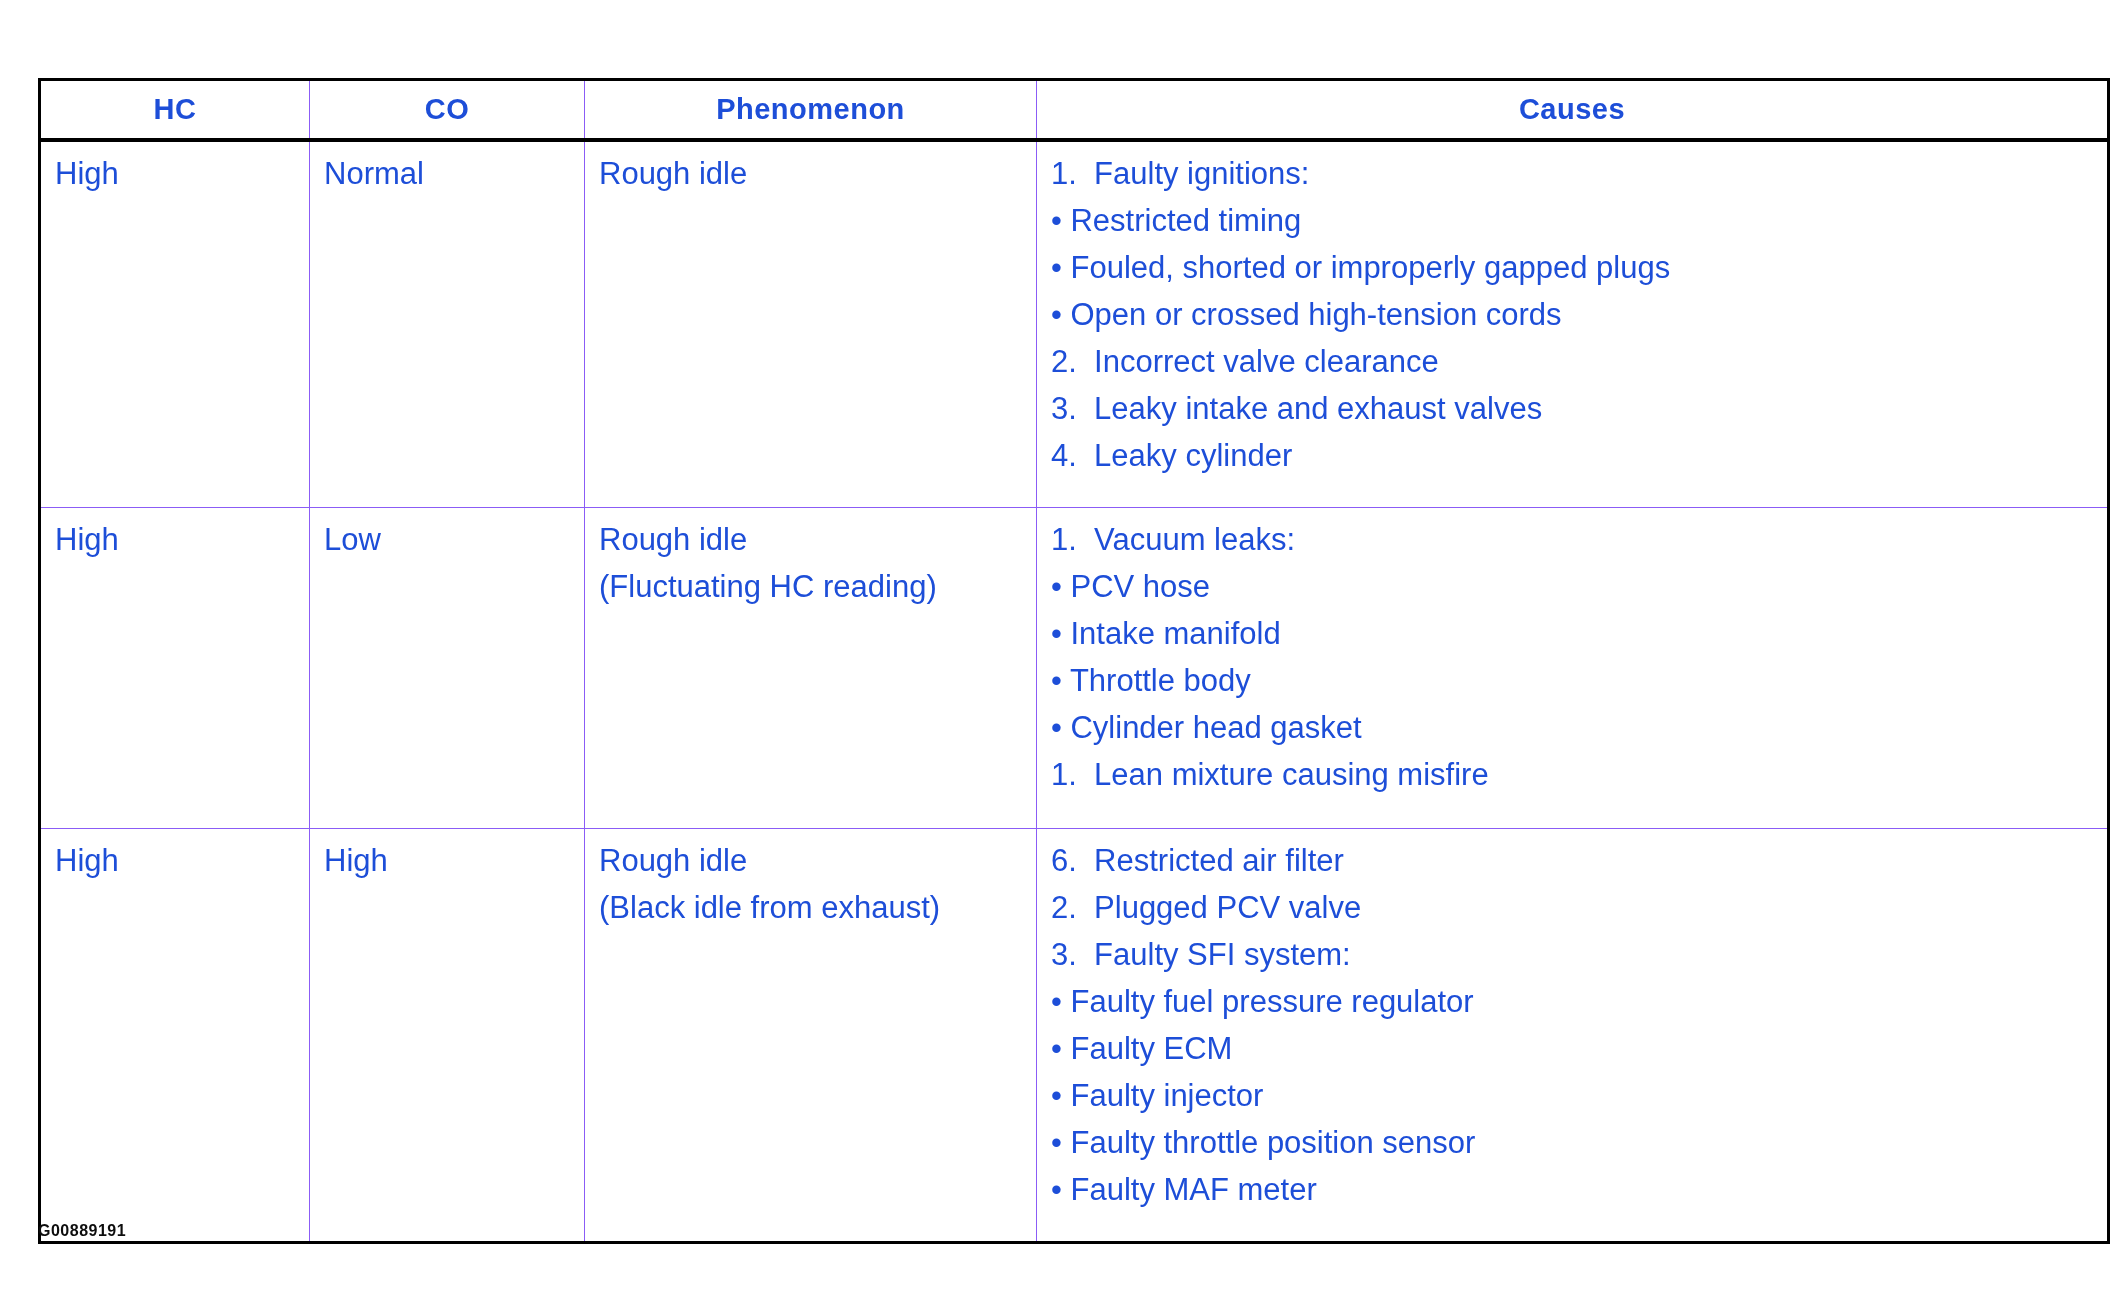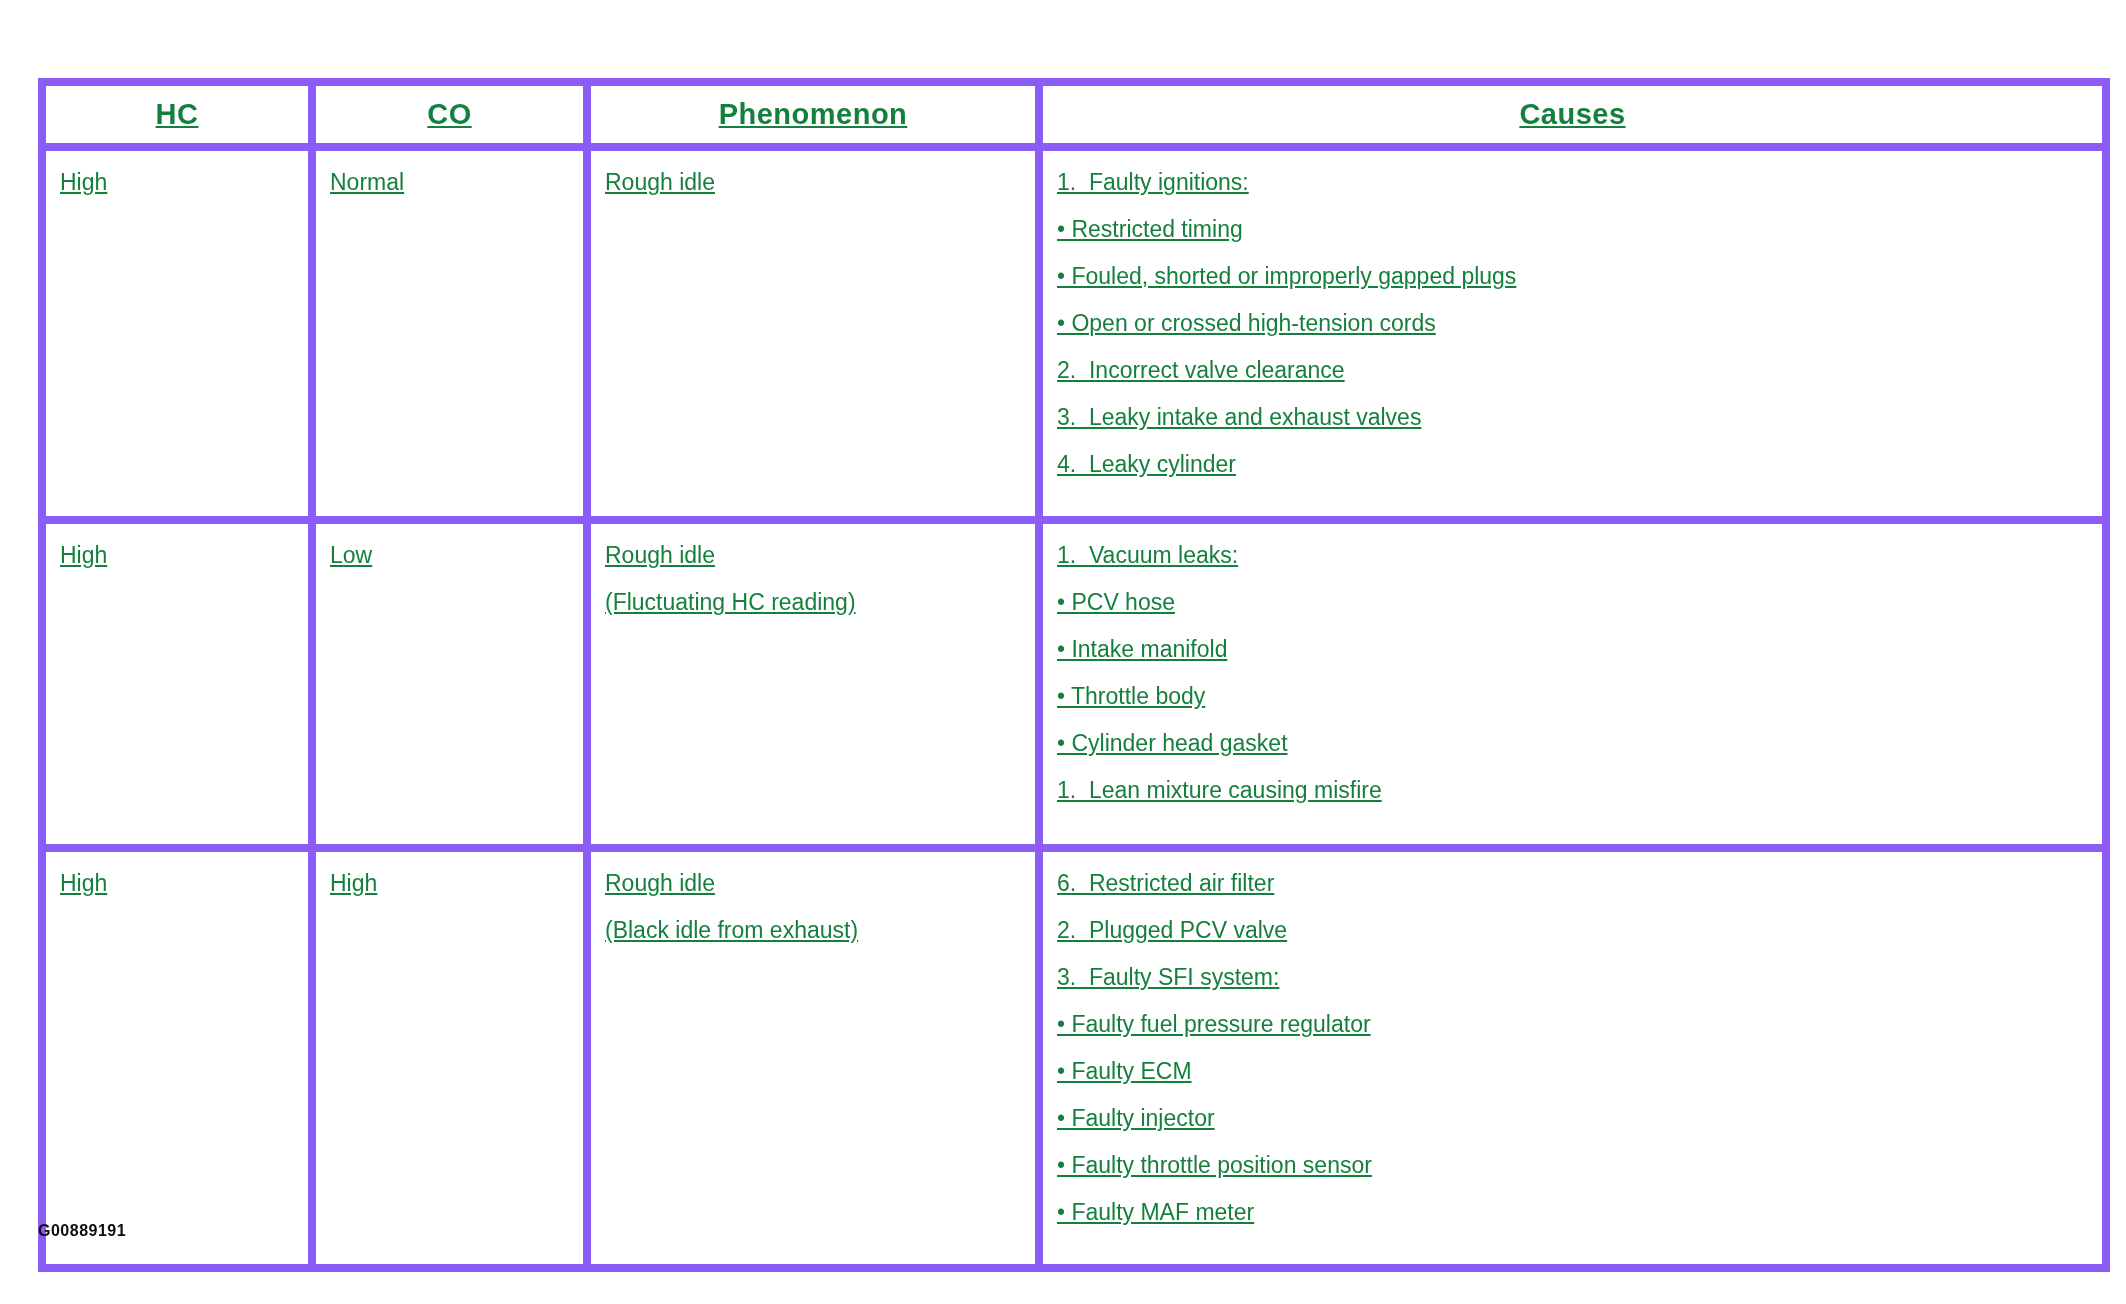--- a/index.html
+++ b/index.html
@@ -20,35 +20,34 @@
     position: absolute;
     left: 38px;
     top: 78px;
     width: 2072px;
     border-collapse: collapse;
     table-layout: fixed;
     border: 3px solid #000;
   }
   table.diag th,
   table.diag td {
-    border: 8px solid #8b5cf6;
+    border: 1px solid #8b5cf6;
     vertical-align: top;
-    color: #15803d;
-    text-decoration: underline;
+    color: #1d4ed8;
   }
   table.diag th {
     font-size: 29px;
     font-weight: bold;
     text-align: center;
     padding: 12px 6px;
     border-bottom: 4px solid #000;
     letter-spacing: 0.5px;
   }
   table.diag td {
-    font-size: 23px;
+    font-size: 31px;
     padding: 8px 10px 12px 14px;
   }
   td.causes-td {
     padding-left: 16px;
   }
   .line {
     white-space: pre-wrap;
     line-height: 47px;
   }
   tr.row-1 td { height: 345px; }

